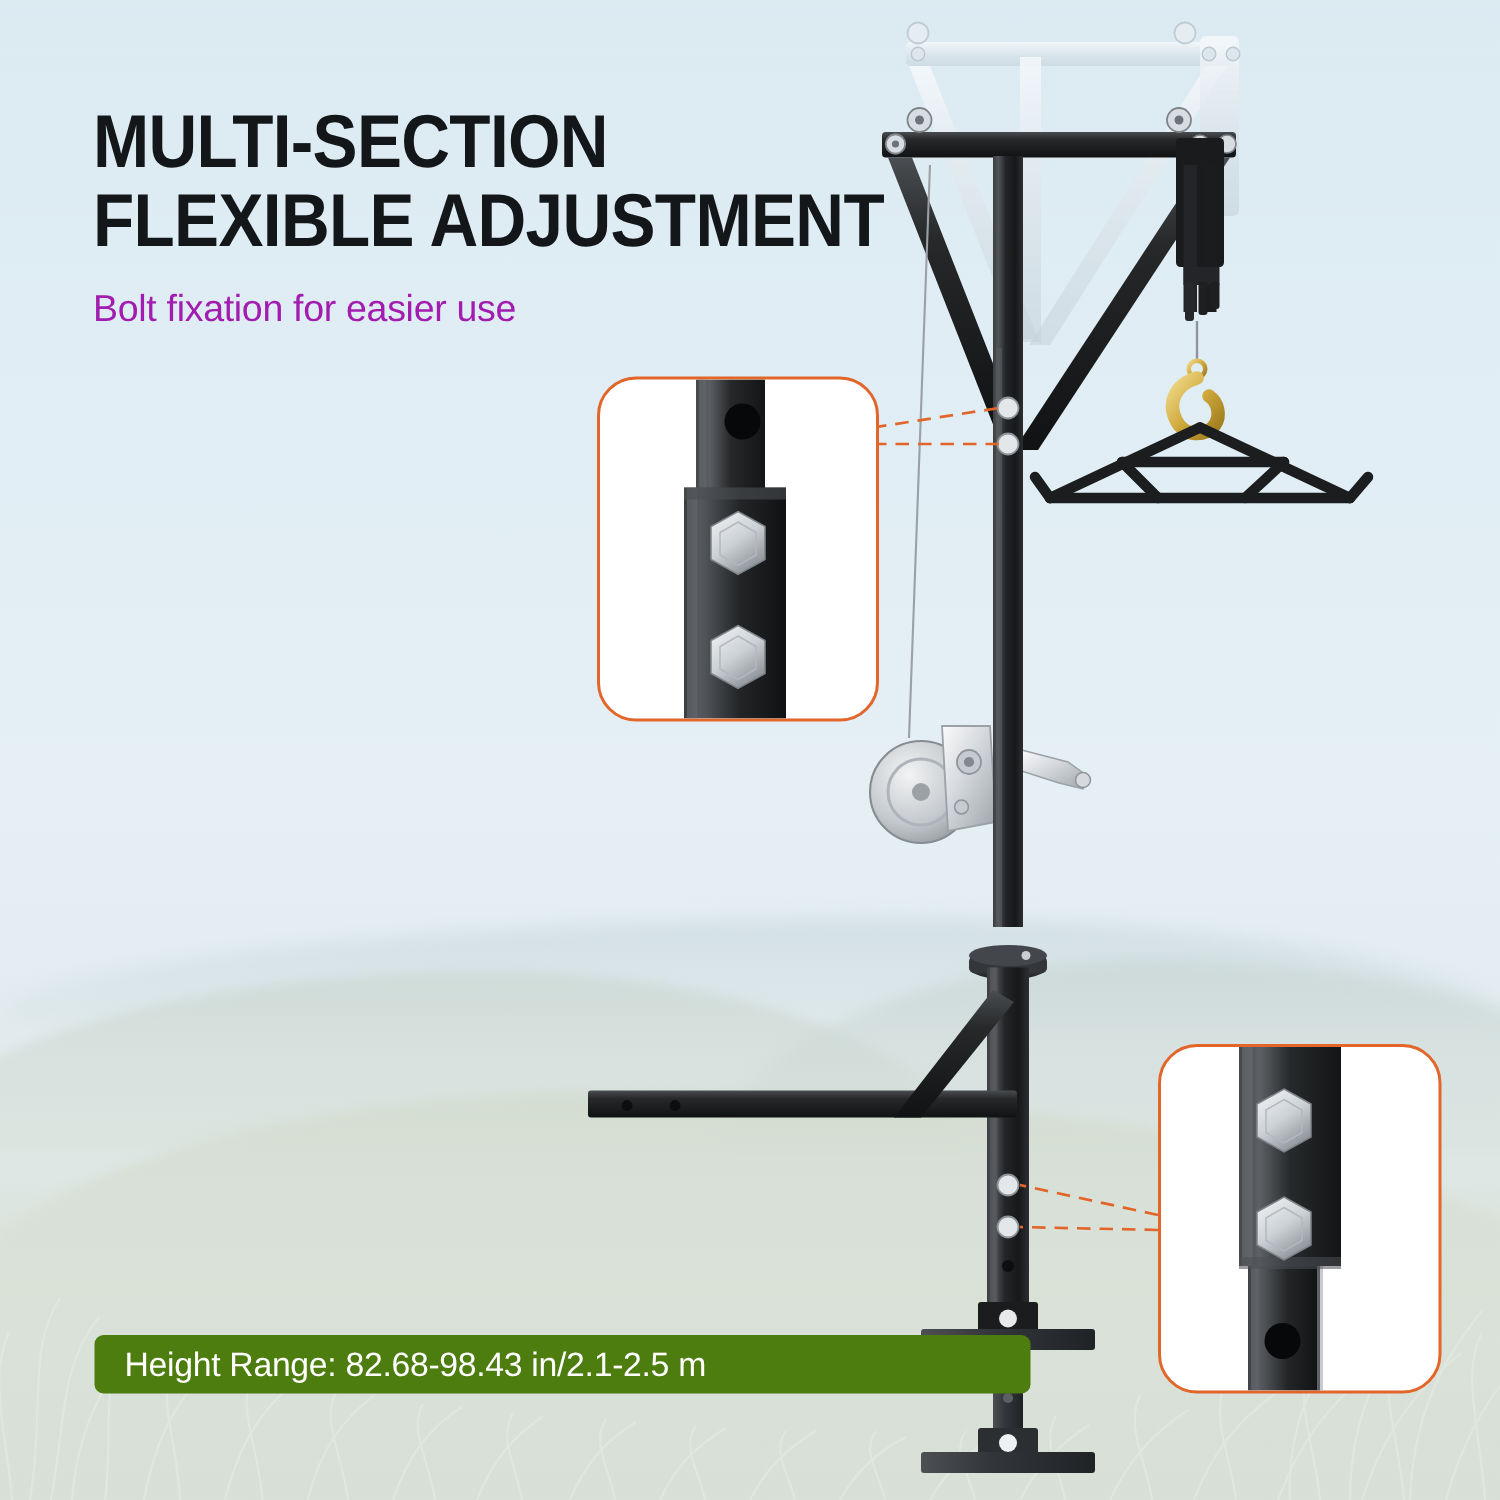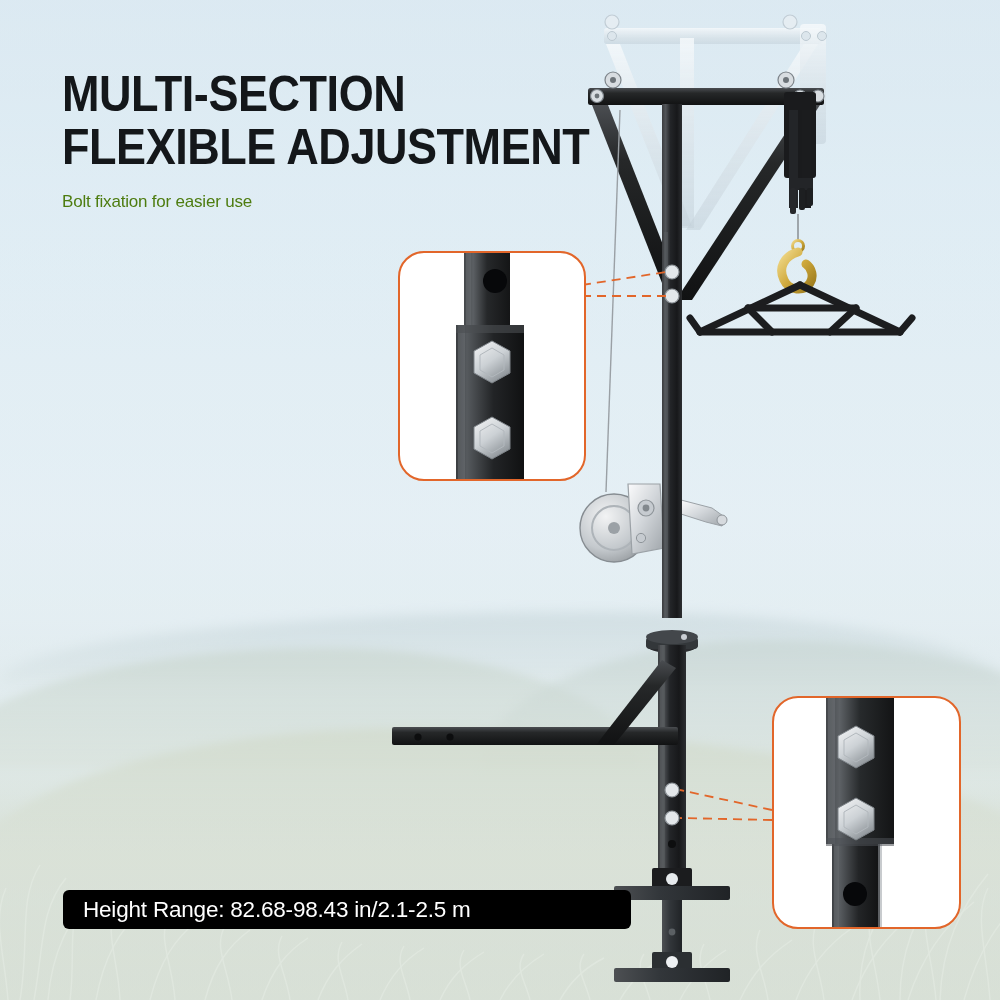--- a/index.html
+++ b/index.html
@@ -25,24 +25,24 @@
        background:linear-gradient(180deg,rgba(214,219,196,0),rgba(206,212,190,.6) 30%,rgba(198,206,184,.75) 100%);}
   .grass-tufts{position:absolute;left:0;top:770px;width:1000px;height:230px;opacity:.55;}
   .shroud{position:absolute;left:0;top:0;width:1000px;height:1000px;
        background:linear-gradient(180deg,rgba(226,238,245,.55) 0%,rgba(226,238,245,.35) 45%,rgba(228,238,242,.45) 72%,rgba(230,238,238,.55) 100%);}
 
   
   .headline{position:absolute;left:62px;top:68px;width:600px;
       font-family:"Liberation Sans Narrow","Liberation Sans",sans-serif;
       font-weight:bold;font-size:50px;line-height:1.06;letter-spacing:-0.5px;
       color:#14171a;transform:scaleX(.9);transform-origin:left top;white-space:pre-line;}
-  .subline{position:absolute;left:62px;top:192px;font-size:17px;color:#4d7c0f;letter-spacing:-.2px;}
-
-  .banner{position:absolute;left:63px;top:890px;width:568px;height:39px;
-      background:#000000;border-radius:6px;display:flex;align-items:center;}
+  .subline{position:absolute;left:62px;top:192px;font-size:25px;color:#a21caf;letter-spacing:-.2px;}
+
+  .banner{position:absolute;left:63px;top:890px;width:624px;height:39px;
+      background:#4d7c0f;border-radius:6px;display:flex;align-items:center;}
   .banner span{color:#fff;font-size:22.5px;padding-left:20px;letter-spacing:-.2px;white-space:nowrap;}
 
   
   .prod{position:absolute;left:0;top:0;width:1000px;height:1000px;}
 
   
   .callout{position:absolute;background:#fff;border:2px solid #e2662a;border-radius:26px;overflow:hidden;}
   #callout-top{left:398px;top:251px;width:184px;height:226px;}
   #callout-bot{left:772px;top:696px;width:185px;height:229px;}
   .callout svg{display:block;}

